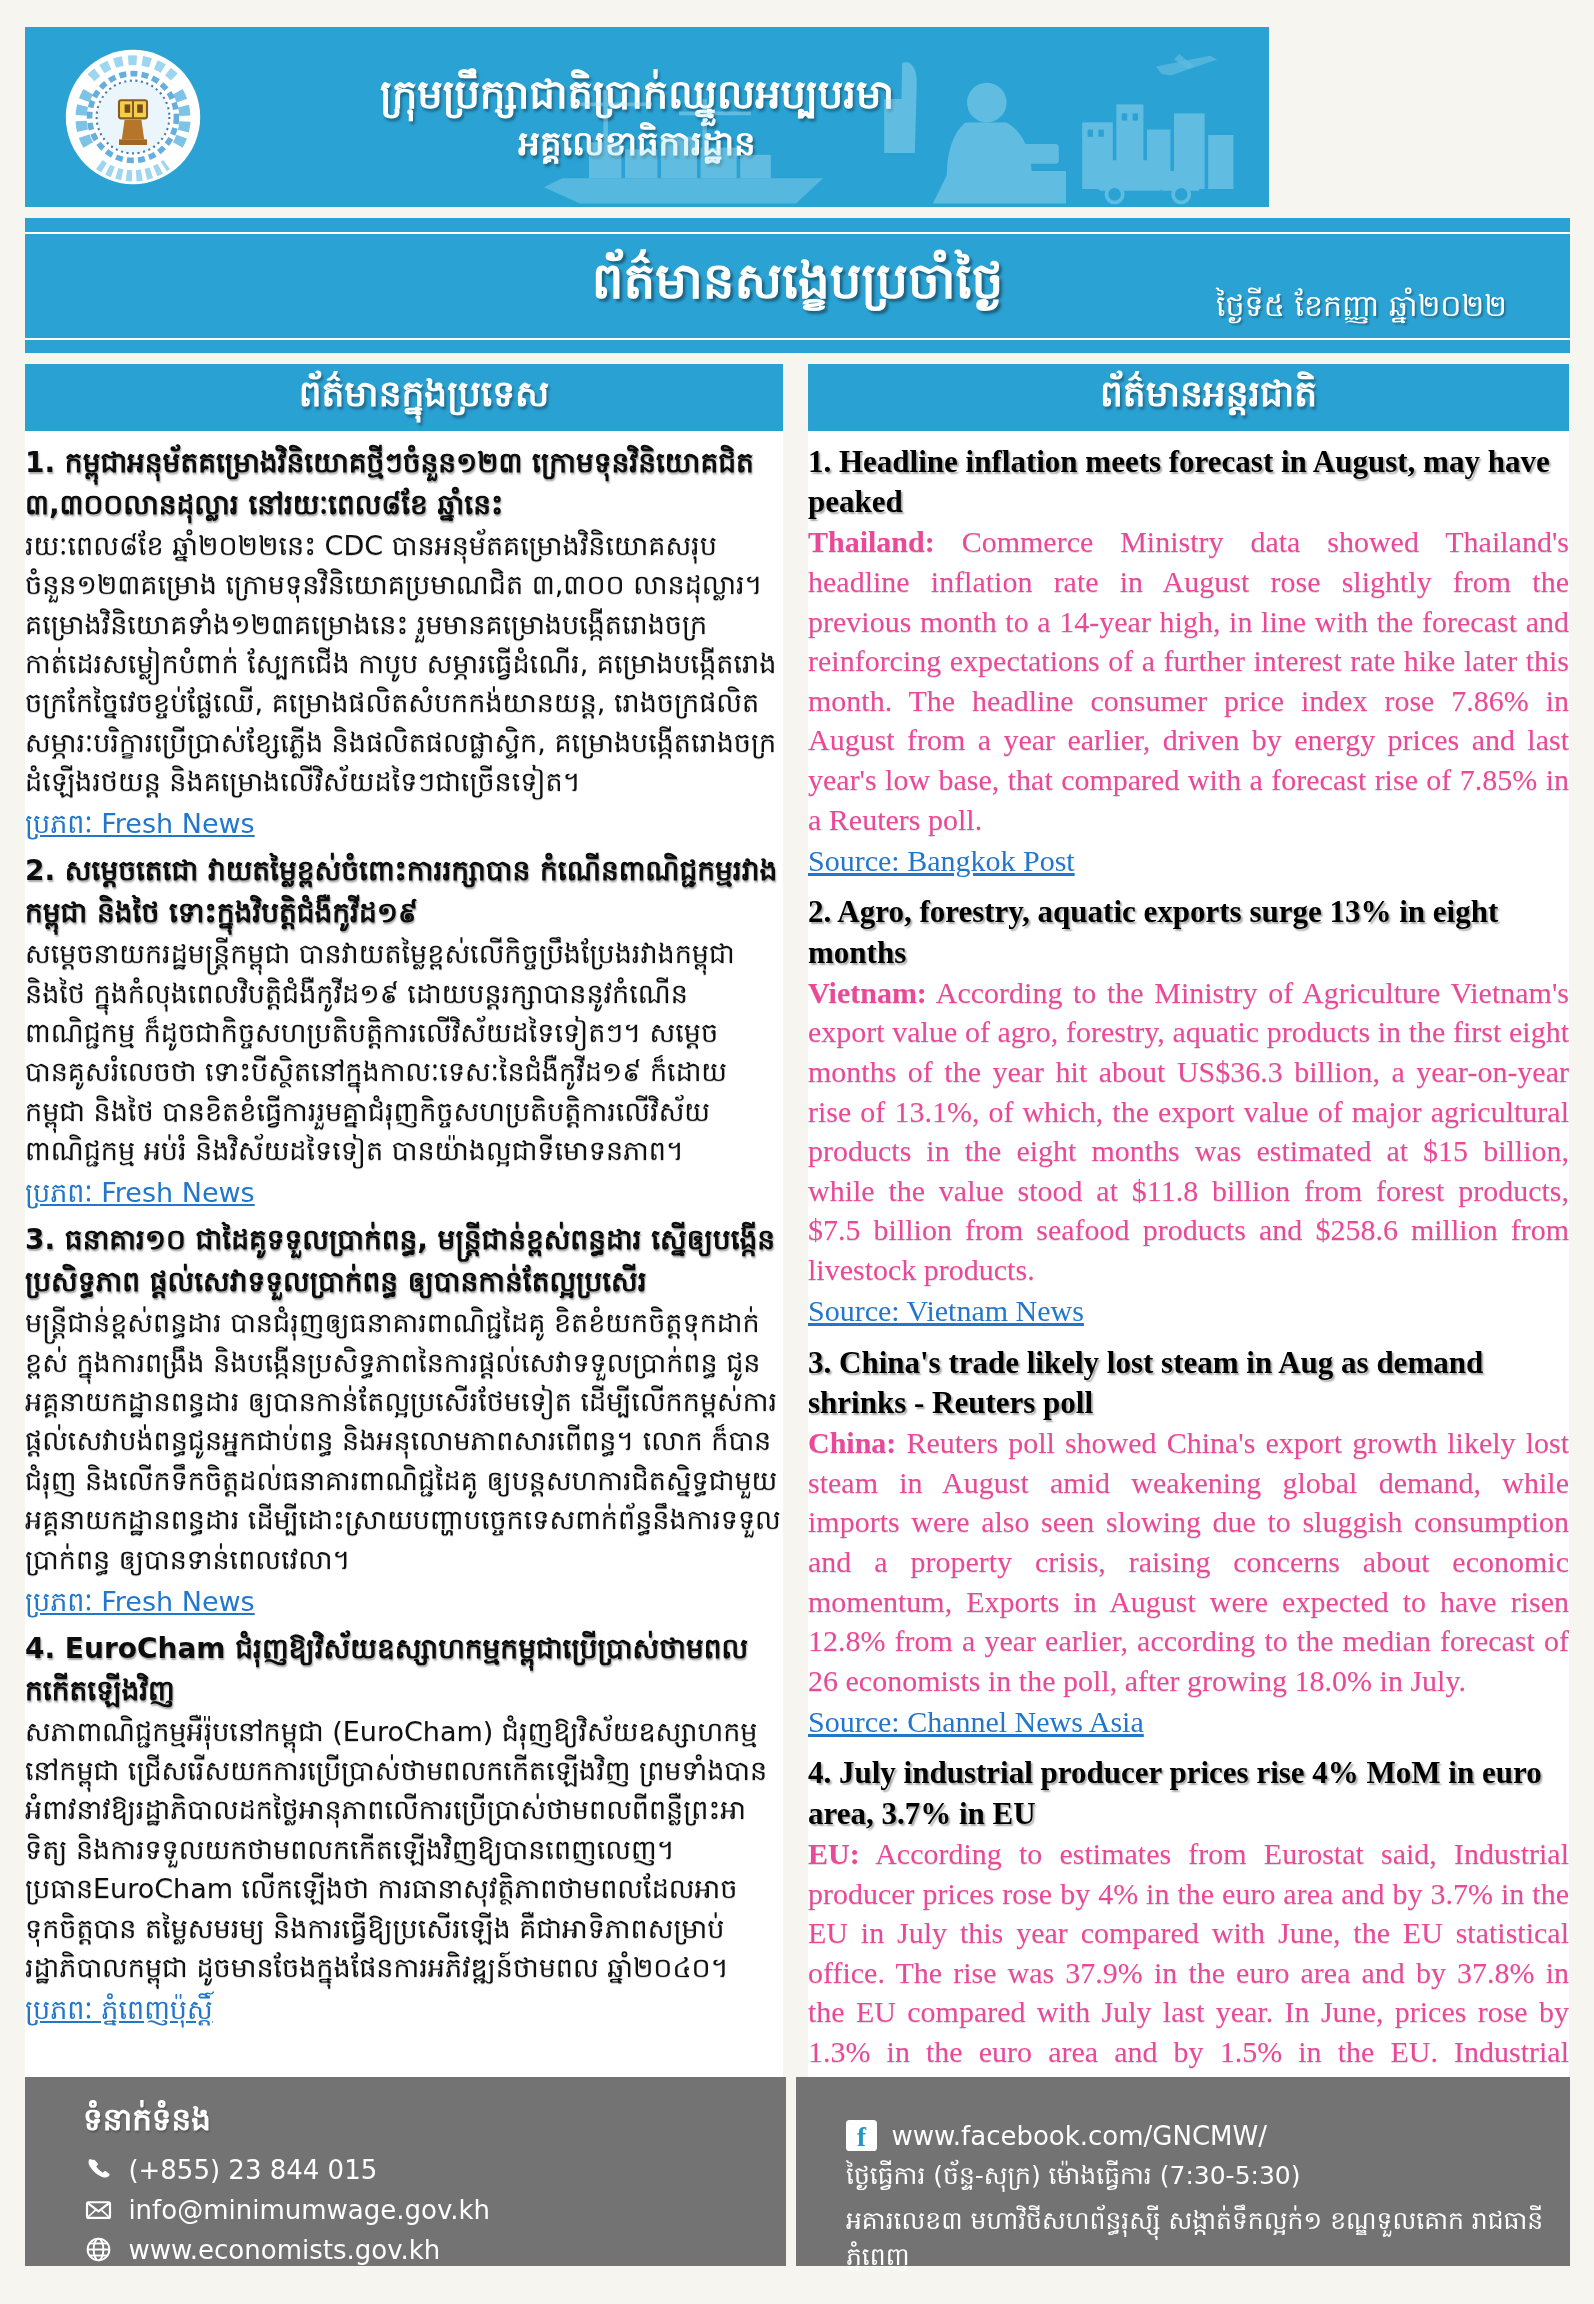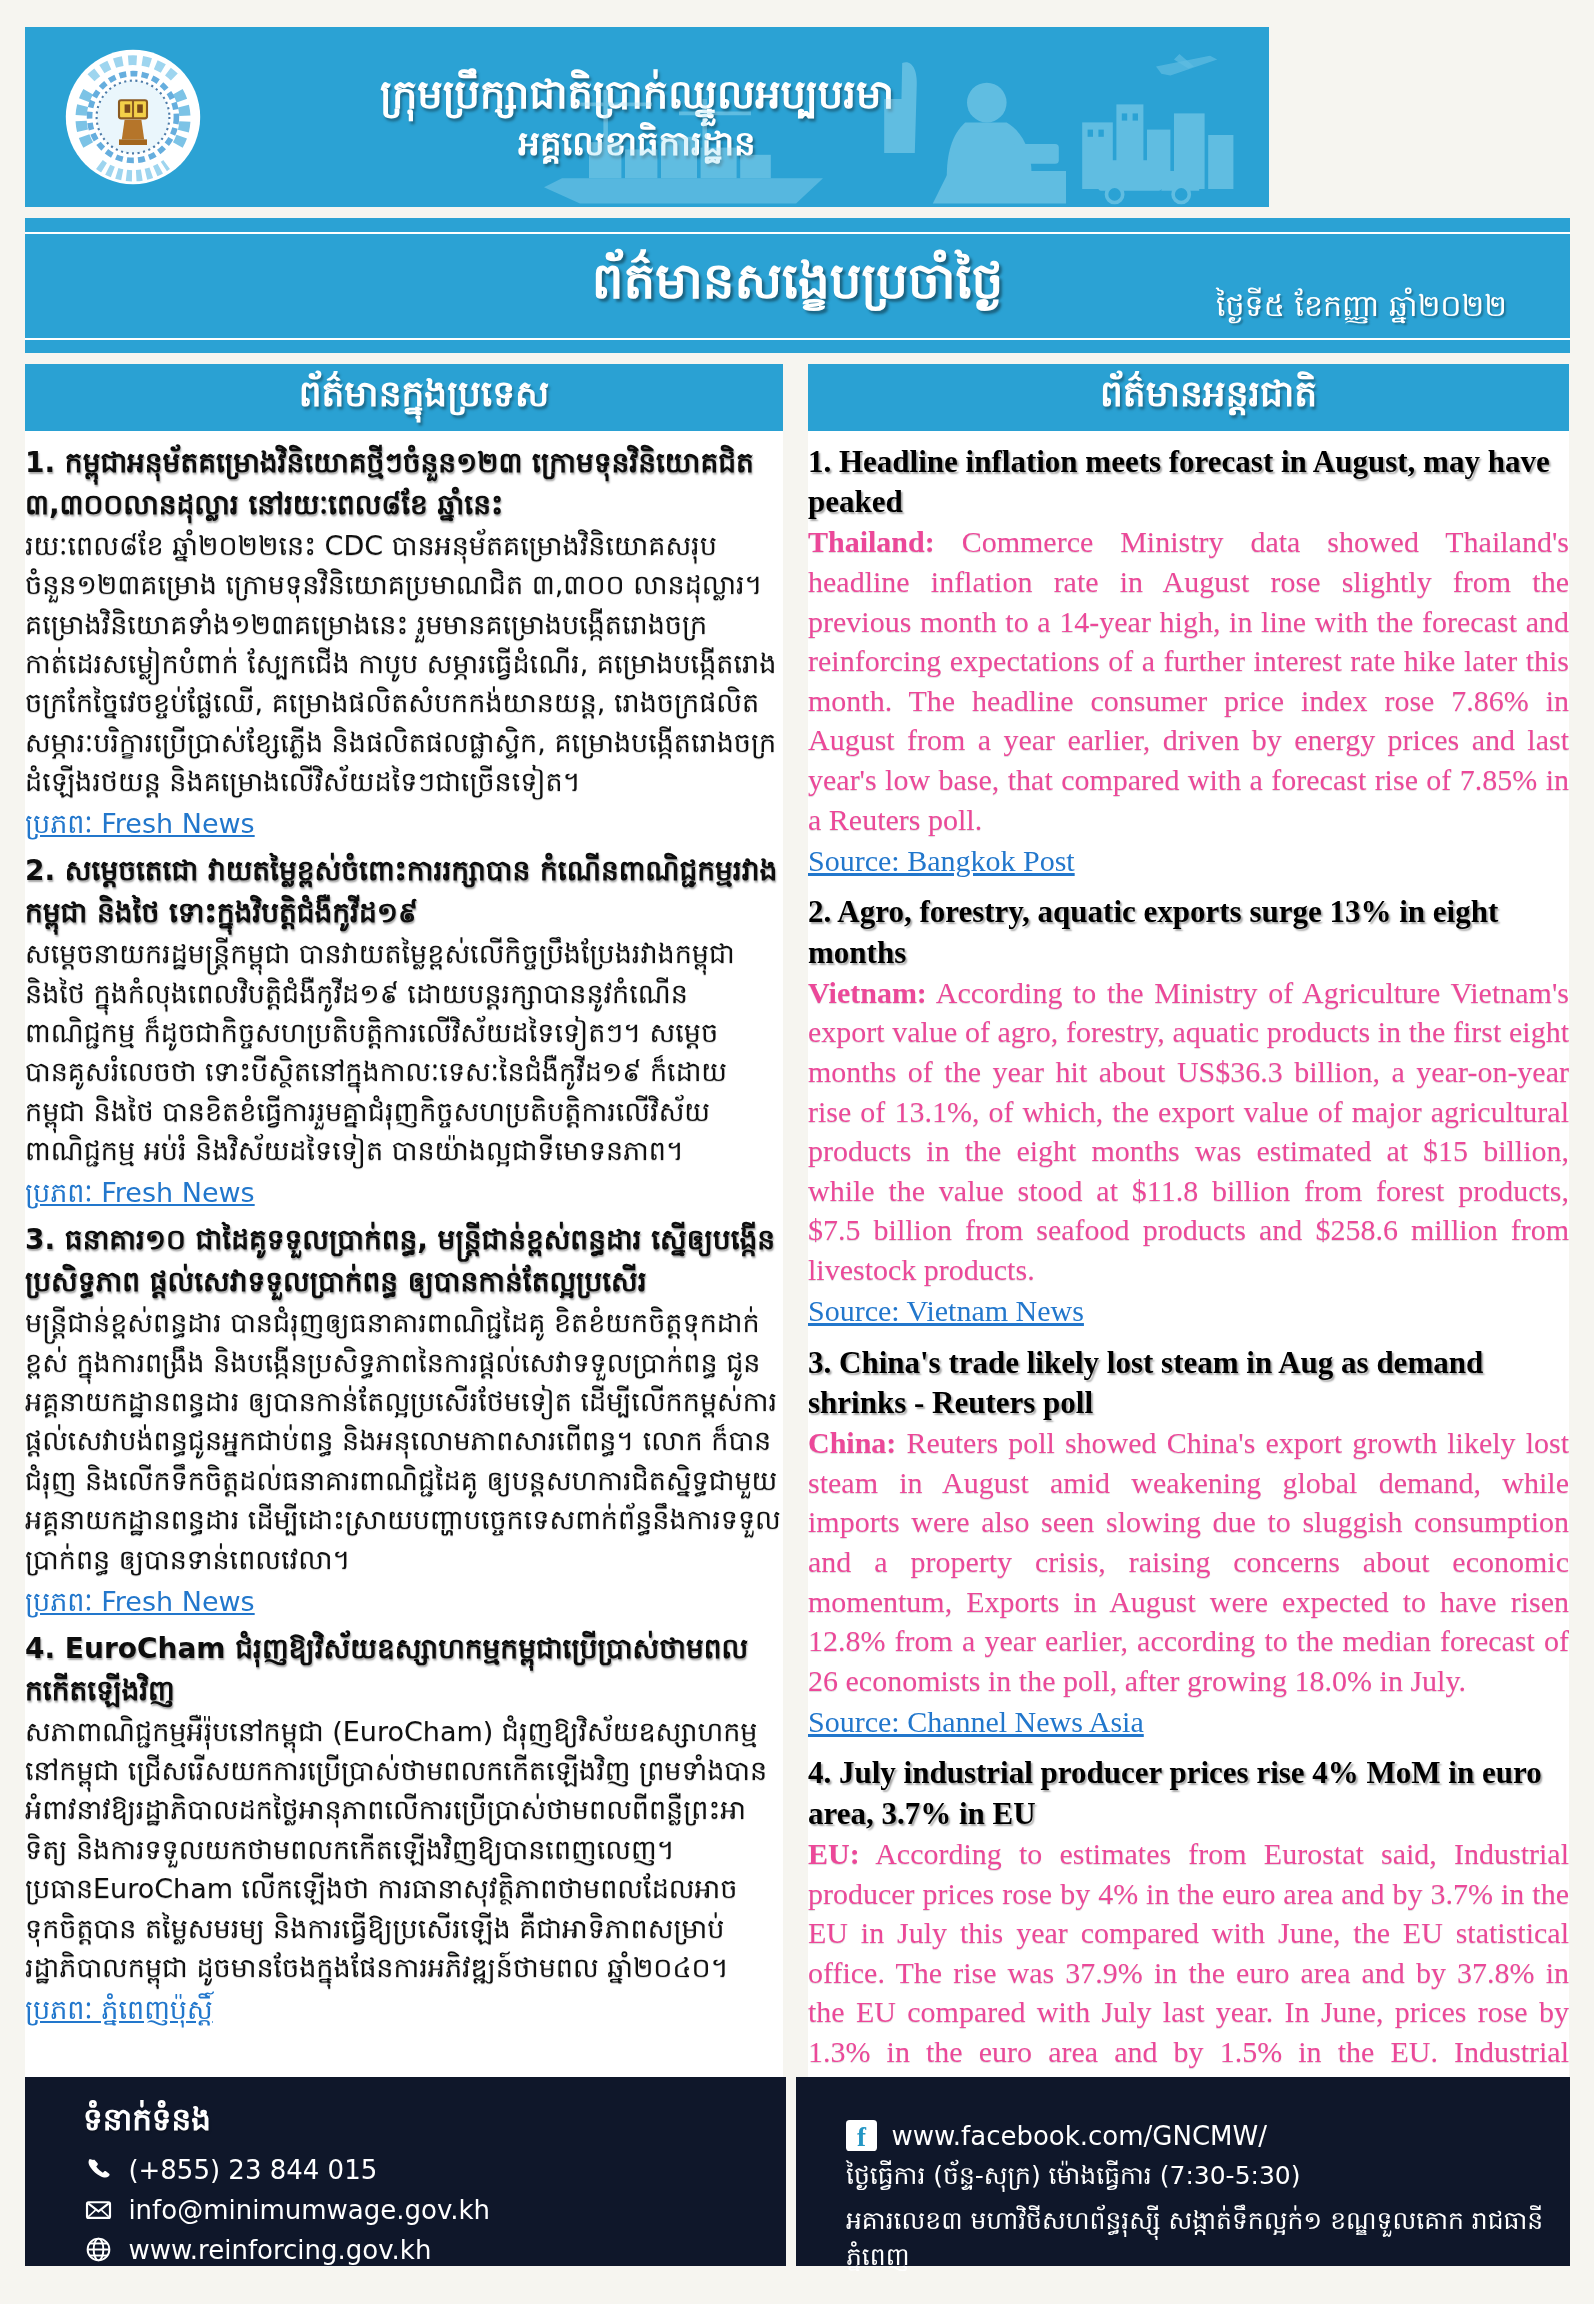--- a/index.html
+++ b/index.html
@@ -42,21 +42,21 @@
   
   .e-article{margin-bottom:5.4px;font-family:"Liberation Serif","DejaVu Serif",serif;}
   .e-title{font-size:31px;font-weight:bold;color:#000;line-height:1.3;
            text-shadow:1.8px 1.8px 1.8px rgba(0,0,0,.35);}
   .e-body{font-size:30px;color:#ec4899;line-height:1.32;text-align:justify;
           text-shadow:0 0.9px 0.9px rgba(0,0,0,.15);}
   .e-body b{font-weight:bold;}
   .e-src{display:inline-block;color:#2277cc;font-size:30px;line-height:1.35;margin:1.8px 0 5.4px 0;
          text-decoration:underline;cursor:pointer;font-family:"Liberation Serif","DejaVu Serif",serif;}
   
-  .footer-box{position:absolute;top:2077px;height:189px;background:#0f172a;color:#fff;}
+  .footer-box{position:absolute;top:2077px;height:189px;background:#737373;color:#fff;}
   .fb-left{left:25px;width:761px;}
   .fb-right{left:796px;width:774px;}
   .f-head{font-size:31px;font-weight:bold;margin:23.4px 0 9px 58px;
           text-shadow:0.9px 1.8px 1.8px rgba(0,0,0,.25);}
   .f-row{display:flex;align-items:center;gap:14.4px;margin:9px 0 0 58px;font-size:26px;}
   .f-row .ic{width:31px;height:31px;flex:0 0 31px;display:flex;align-items:center;justify-content:center;}
   .fb-right .f-row{margin-left:50px;}
   .fb-row1{margin-top:43px !important;}
   .f-kh{font-size:25px;}
   .fbicon{width:31px;height:31px;background:#ffffff;border-radius:3.6px;color:#2496c4;
@@ -223,21 +223,21 @@
     <div class="f-row">
       <span class="ic">
         <svg width="29" height="29" viewBox="0 0 24 24" fill="none" stroke="#ffffff" stroke-width="1.6">
             <circle cx="12" cy="12" r="9"></circle>
             <ellipse cx="12" cy="12" rx="4" ry="9"></ellipse>
             <line x1="3" y1="12" x2="21" y2="12"></line>
             <line x1="4.3" y1="7" x2="19.7" y2="7"></line>
             <line x1="4.3" y1="17" x2="19.7" y2="17"></line>
           </svg>
       </span>
-      <span>www.reinforcing.gov.kh</span>
+      <span>www.economists.gov.kh</span>
     </div>
   </div>
 
   <div class="footer-box fb-right">
     <div class="f-row fb-row1">
       <span class="fbicon">f</span>
       <span>www.facebook.com/GNCMW/</span>
     </div>
     <div class="f-row f-kh">ថ្ងៃធ្វើការ (ច័ន្ទ-សុក្រ) ម៉ោងធ្វើការ (7:30-5:30)</div>
     <div class="f-row f-kh">អគារលេខ៣ មហាវិថីសហព័ន្ធរុស្ស៊ី សង្កាត់ទឹកល្អក់១ ខណ្ឌទួលគោក រាជធានីភ្នំពេញ</div>

